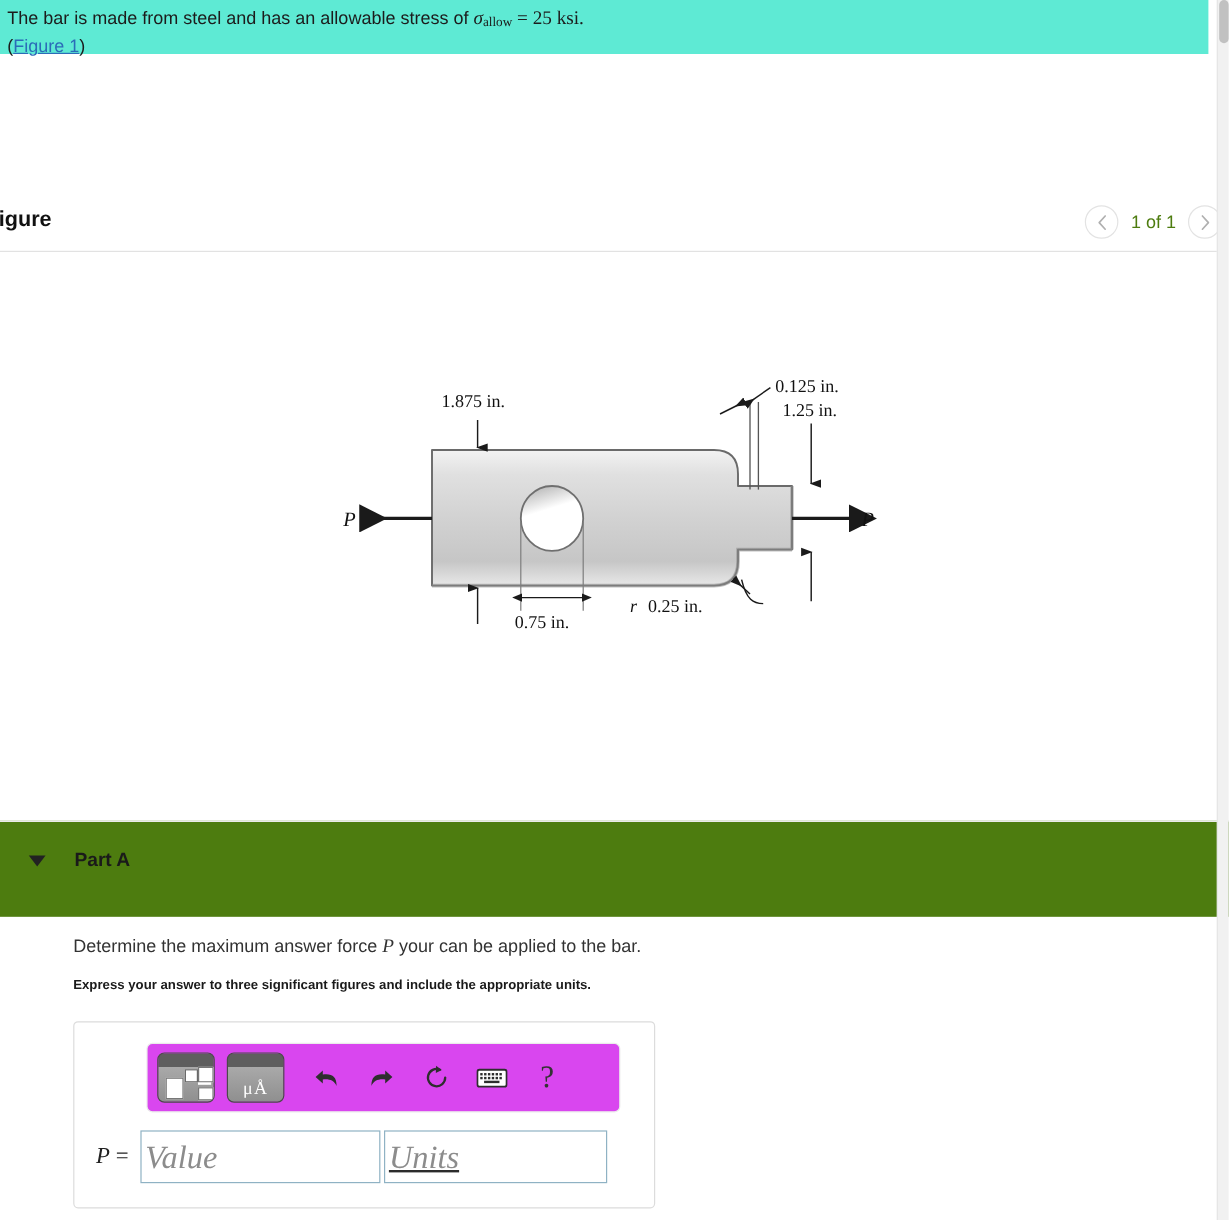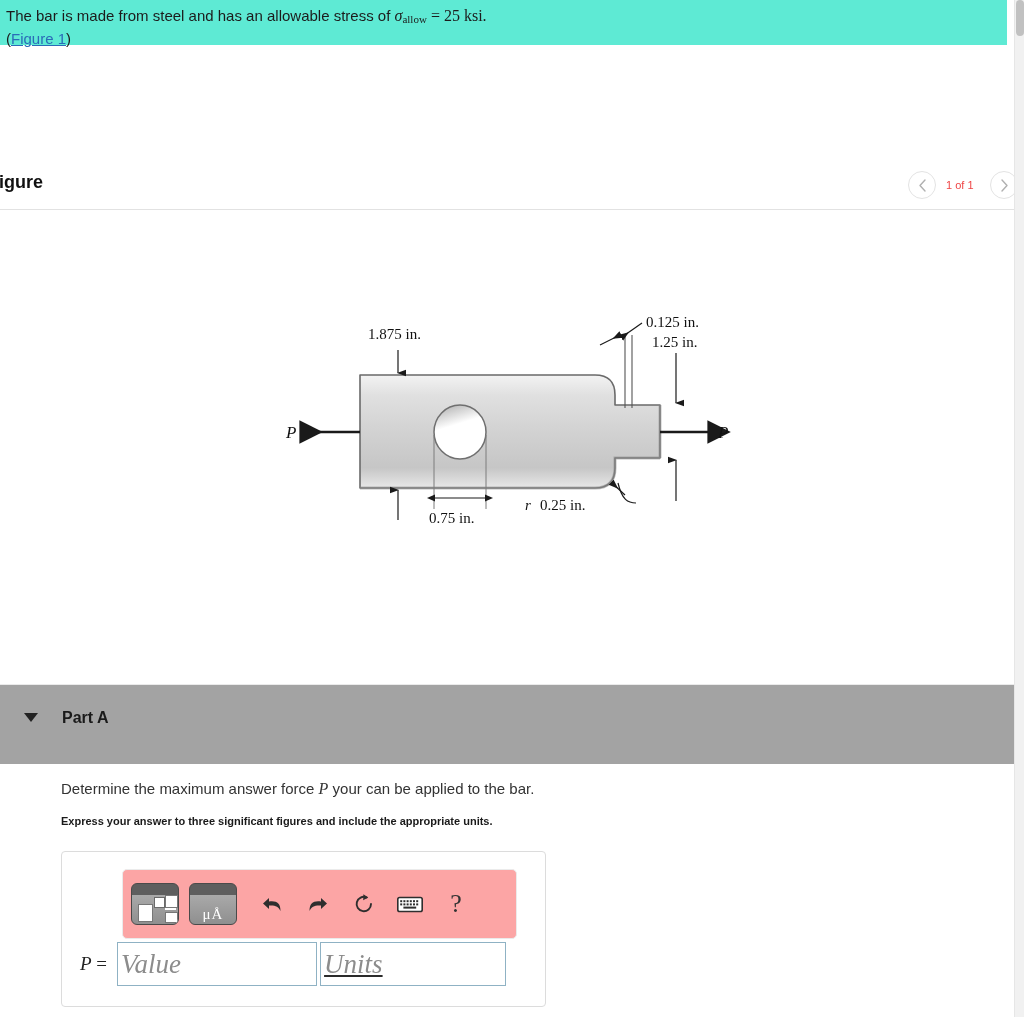--- a/index.html
+++ b/index.html
@@ -92,24 +92,24 @@
     display: flex;
     align-items: center;
     justify-content: center;
     cursor: pointer;
     color: #9a9a9a;
     font-size: 14px;
     line-height: 1;
     box-sizing: border-box;
   }
   .pager-count {
-    font-size: 11px;
-    color: #ef4444;
+    font-size: 15px;
+    color: #4d7c0f;
     min-width: 34px;
-    text-align: left;
+    text-align: right;
   }
   .fig-rule {
     position: absolute;
     left: 0;
     top: 209px;
     width: 1014px;
     height: 1px;
     background: #e2e2e2;
   }
 
@@ -128,21 +128,21 @@
     top: 95px;
   }
 
   
   .parta-band {
     position: absolute;
     left: 0;
     top: 684px;
     width: 1024px;
     height: 80px;
-    background: #a3a3a3;
+    background: #4d7c0f;
     border-top: 1px solid #eaeaea;
     box-sizing: border-box;
   }
   .parta-caret {
     position: absolute;
     left: 24px;
     top: 28px;
     width: 0;
     height: 0;
     border-left: 7px solid transparent;
@@ -188,22 +188,22 @@
     border: 1px solid #dcdcdc;
     border-radius: 4px;
     background: #fff;
     box-sizing: border-box;
   }
   .toolbar {
     position: absolute;
     left: 60px;
     top: 17px;
     width: 395px;
-    height: 70px;
-    background: #fca5a5;
+    height: 58px;
+    background: #d946ef;
     border: 1px solid #ebebeb;
     border-radius: 5px;
     box-sizing: border-box;
     display: flex;
     align-items: center;
     gap: 0px;
   }
   .tmpl-btn {
     width: 48px;
     height: 42px;

